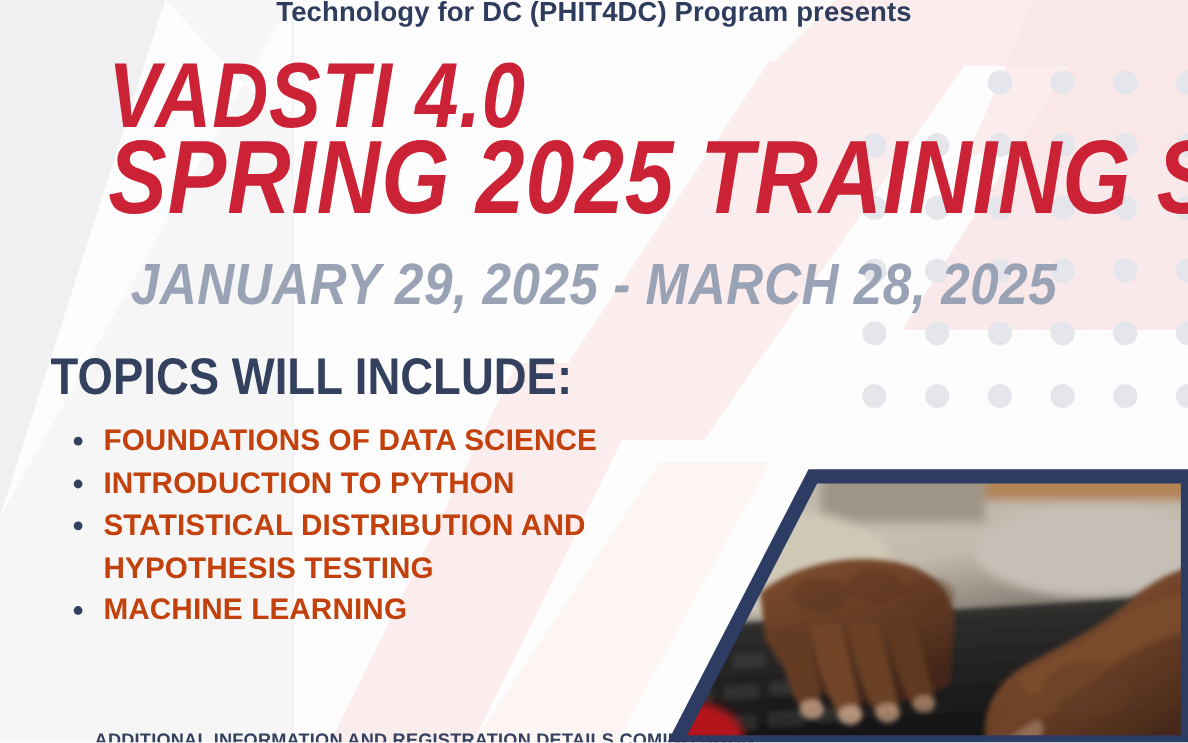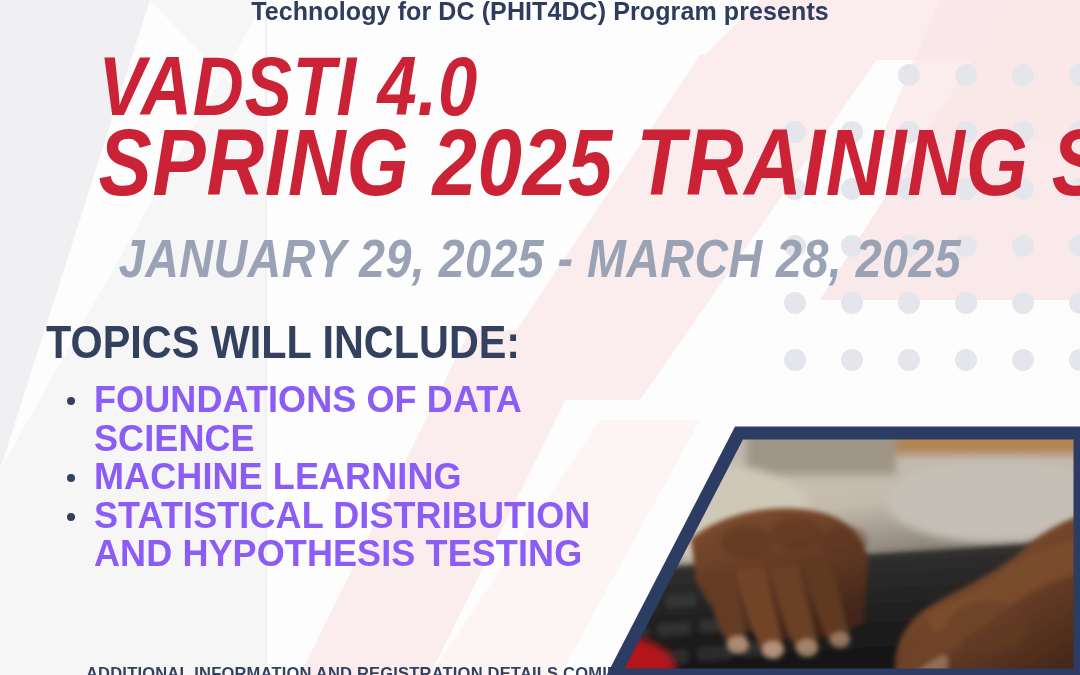--- a/index.html
+++ b/index.html
@@ -113,23 +113,23 @@
     top: 381px;
     width: 560px;
     margin: 0;
     padding: 0;
     list-style: none;
   }
 
   .topic-item {
     position: relative;
     padding-left: 42px;
-    color: #8b5cf6;
-    font-weight: 700;
-    font-size: 36px;
+    color: #c2410c;
+    font-weight: 700;
+    font-size: 27px;
     line-height: 38.5px;
     letter-spacing: 0.1px;
     text-transform: uppercase;
   }
 
   .topic-item::before {
     content: "";
     position: absolute;
     left: 15px;
     top: 16px;
@@ -235,22 +235,23 @@
     <div class="title-line title-1">VADSTI 4.0</div>
     <div class="title-line title-2">SPRING 2025 TRAINING SERIES</div>
   </div>
 
   <div class="date-line">JANUARY 29, 2025 - MARCH 28, 2025</div>
 
   <div class="topics-heading">TOPICS WILL INCLUDE:</div>
 
   <ul class="topics-list">
     <li class="topic-item">FOUNDATIONS OF DATA SCIENCE</li>
+    <li class="topic-item">INTRODUCTION TO PYTHON</li>
+    <li class="topic-item">STATISTICAL DISTRIBUTION AND HYPOTHESIS TESTING</li>
     <li class="topic-item">MACHINE LEARNING</li>
-    <li class="topic-item">STATISTICAL DISTRIBUTION AND HYPOTHESIS TESTING</li>
   </ul>
 
   <div class="footer-note">ADDITIONAL INFORMATION AND REGISTRATION DETAILS COMING SOON!</div>
 
   <div class="photo-wrap">
     <svg class="photo-frame" width="484" height="254" viewBox="0 0 484 254">
       <defs>
         <clipPath id="photoClip">
           <polygon points="143,12 484,12 484,254 18,254"></polygon>
         </clipPath>

